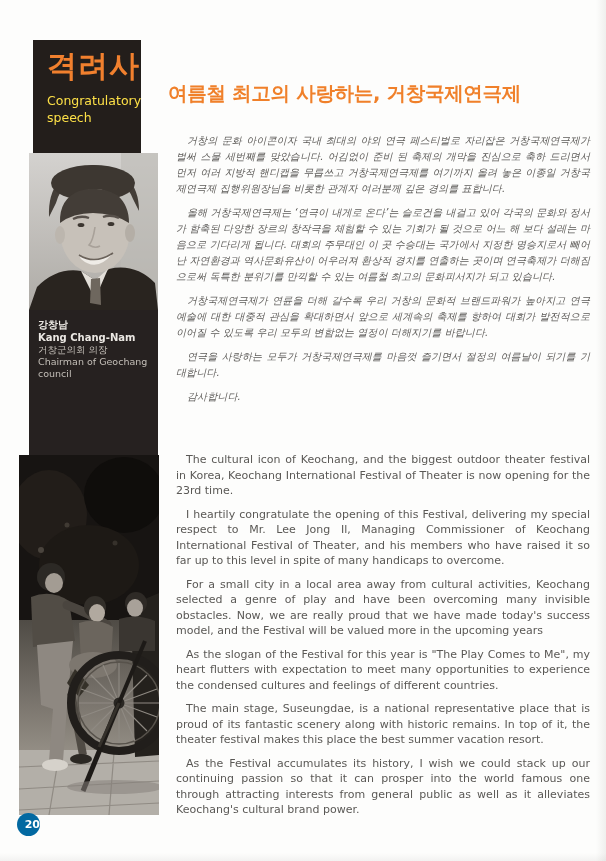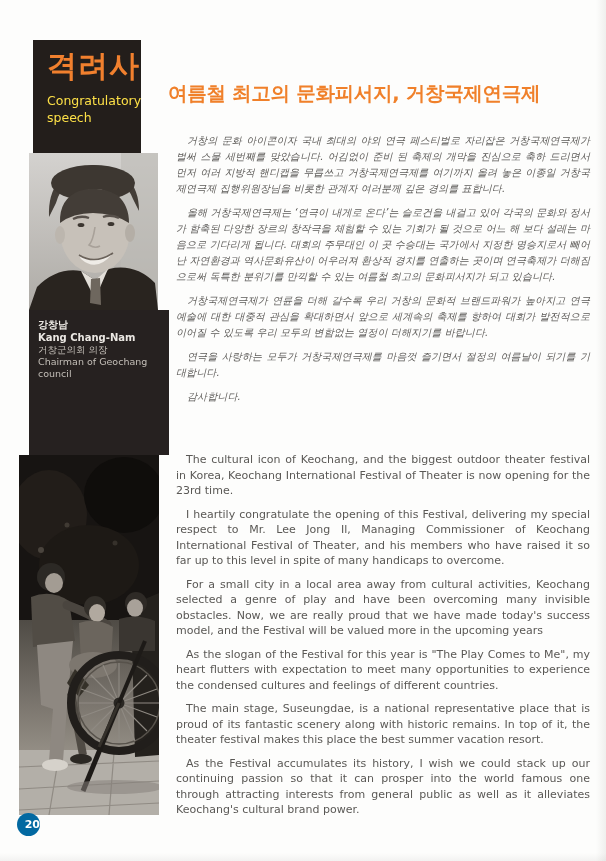--- a/index.html
+++ b/index.html
@@ -11,21 +11,21 @@
 
   
   .header-box{position:absolute;left:33px;top:40px;width:108px;height:113px;background:#231e1b;}
   .header-ko{position:absolute;left:14px;top:6px;font-size:30px;font-weight:bold;color:#f1802e;letter-spacing:1px;}
   .header-en{position:absolute;left:14px;top:52px;width:88px;font-size:12.5px;line-height:17px;color:#fde047;}
 
   .portrait{position:absolute;left:29px;top:153px;width:129px;height:157px;overflow:hidden;}
   .portrait svg{display:block;}
 
   .caption{
-    position:absolute;left:29px;top:310px;width:140px;height:145px;background:#262120;
+    position:absolute;left:29px;top:310px;width:129px;height:145px;background:#262120;
     box-sizing:border-box;padding:8px 6px 0 9px;color:#cfcac4;font-size:9.5px;line-height:12px;
   }
   .cap-name{font-weight:bold;color:#ebe8e3;font-size:10px;line-height:13px;}
   .cap-role{color:#c4bfb8;}
 
   .bottom-photo{position:absolute;left:19px;top:455px;width:140px;height:360px;overflow:hidden;}
   .bottom-photo svg{display:block;}
 
   .page-num{
     position:absolute;left:17px;top:813px;width:23px;height:23px;border-radius:50%;
@@ -167,21 +167,21 @@
         <ellipse cx="96" cy="332" rx="48" ry="7" fill="#87827b" opacity="0.55"></ellipse>
       </svg>
     </div>
 
     <div class="page-num">
       <span>20</span>
     </div>
   </aside>
 
   <main class="main">
-    <h1 class="title">여름철 최고의 문화피서지, 거창국제연극제</h1>
+    <h1 class="title">여름철 최고의 사랑하는, 거창국제연극제</h1>
 
     <div class="ko-text">
       <p>거창의 문화 아이콘이자 국내 최대의 야외 연극 페스티벌로 자리잡은 거창국제연극제가 벌써 스물 세번째를 맞았습니다. 어김없이 준비 된 축제의 개막을 진심으로 축하 드리면서 먼저 여러 지방적 핸디캡을 무릅쓰고 거창국제연극제를 여기까지 올려 놓은 이종일 거창국제연극제 집행위원장님을 비롯한 관계자 여러분께 깊은 경의를 표합니다.</p>
       <p>올해 거창국제연극제는 ‘연극이 내게로 온다’는 슬로건을 내걸고 있어 각국의 문화와 정서가 함축된 다양한 장르의 창작극을 체험할 수 있는 기회가 될 것으로 어느 해 보다 설레는 마음으로 기다리게 됩니다. 대회의 주무대인 이 곳 수승대는 국가에서 지정한 명승지로서 빼어난 자연환경과 역사문화유산이 어우러져 환상적 경치를 연출하는 곳이며 연극축제가 더해짐으로써 독특한 분위기를 만끽할 수 있는 여름철 최고의 문화피서지가 되고 있습니다.</p>
       <p>거창국제연극제가 연륜을 더해 갈수록 우리 거창의 문화적 브랜드파워가 높아지고 연극예술에 대한 대중적 관심을 확대하면서 앞으로 세계속의 축제를 향하여 대회가 발전적으로 이어질 수 있도록 우리 모두의 변함없는 열정이 더해지기를 바랍니다.</p>
       <p>연극을 사랑하는 모두가 거창국제연극제를 마음껏 즐기면서 절정의 여름날이 되기를 기대합니다.</p>
       <p>감사합니다.</p>
     </div>
 
 

